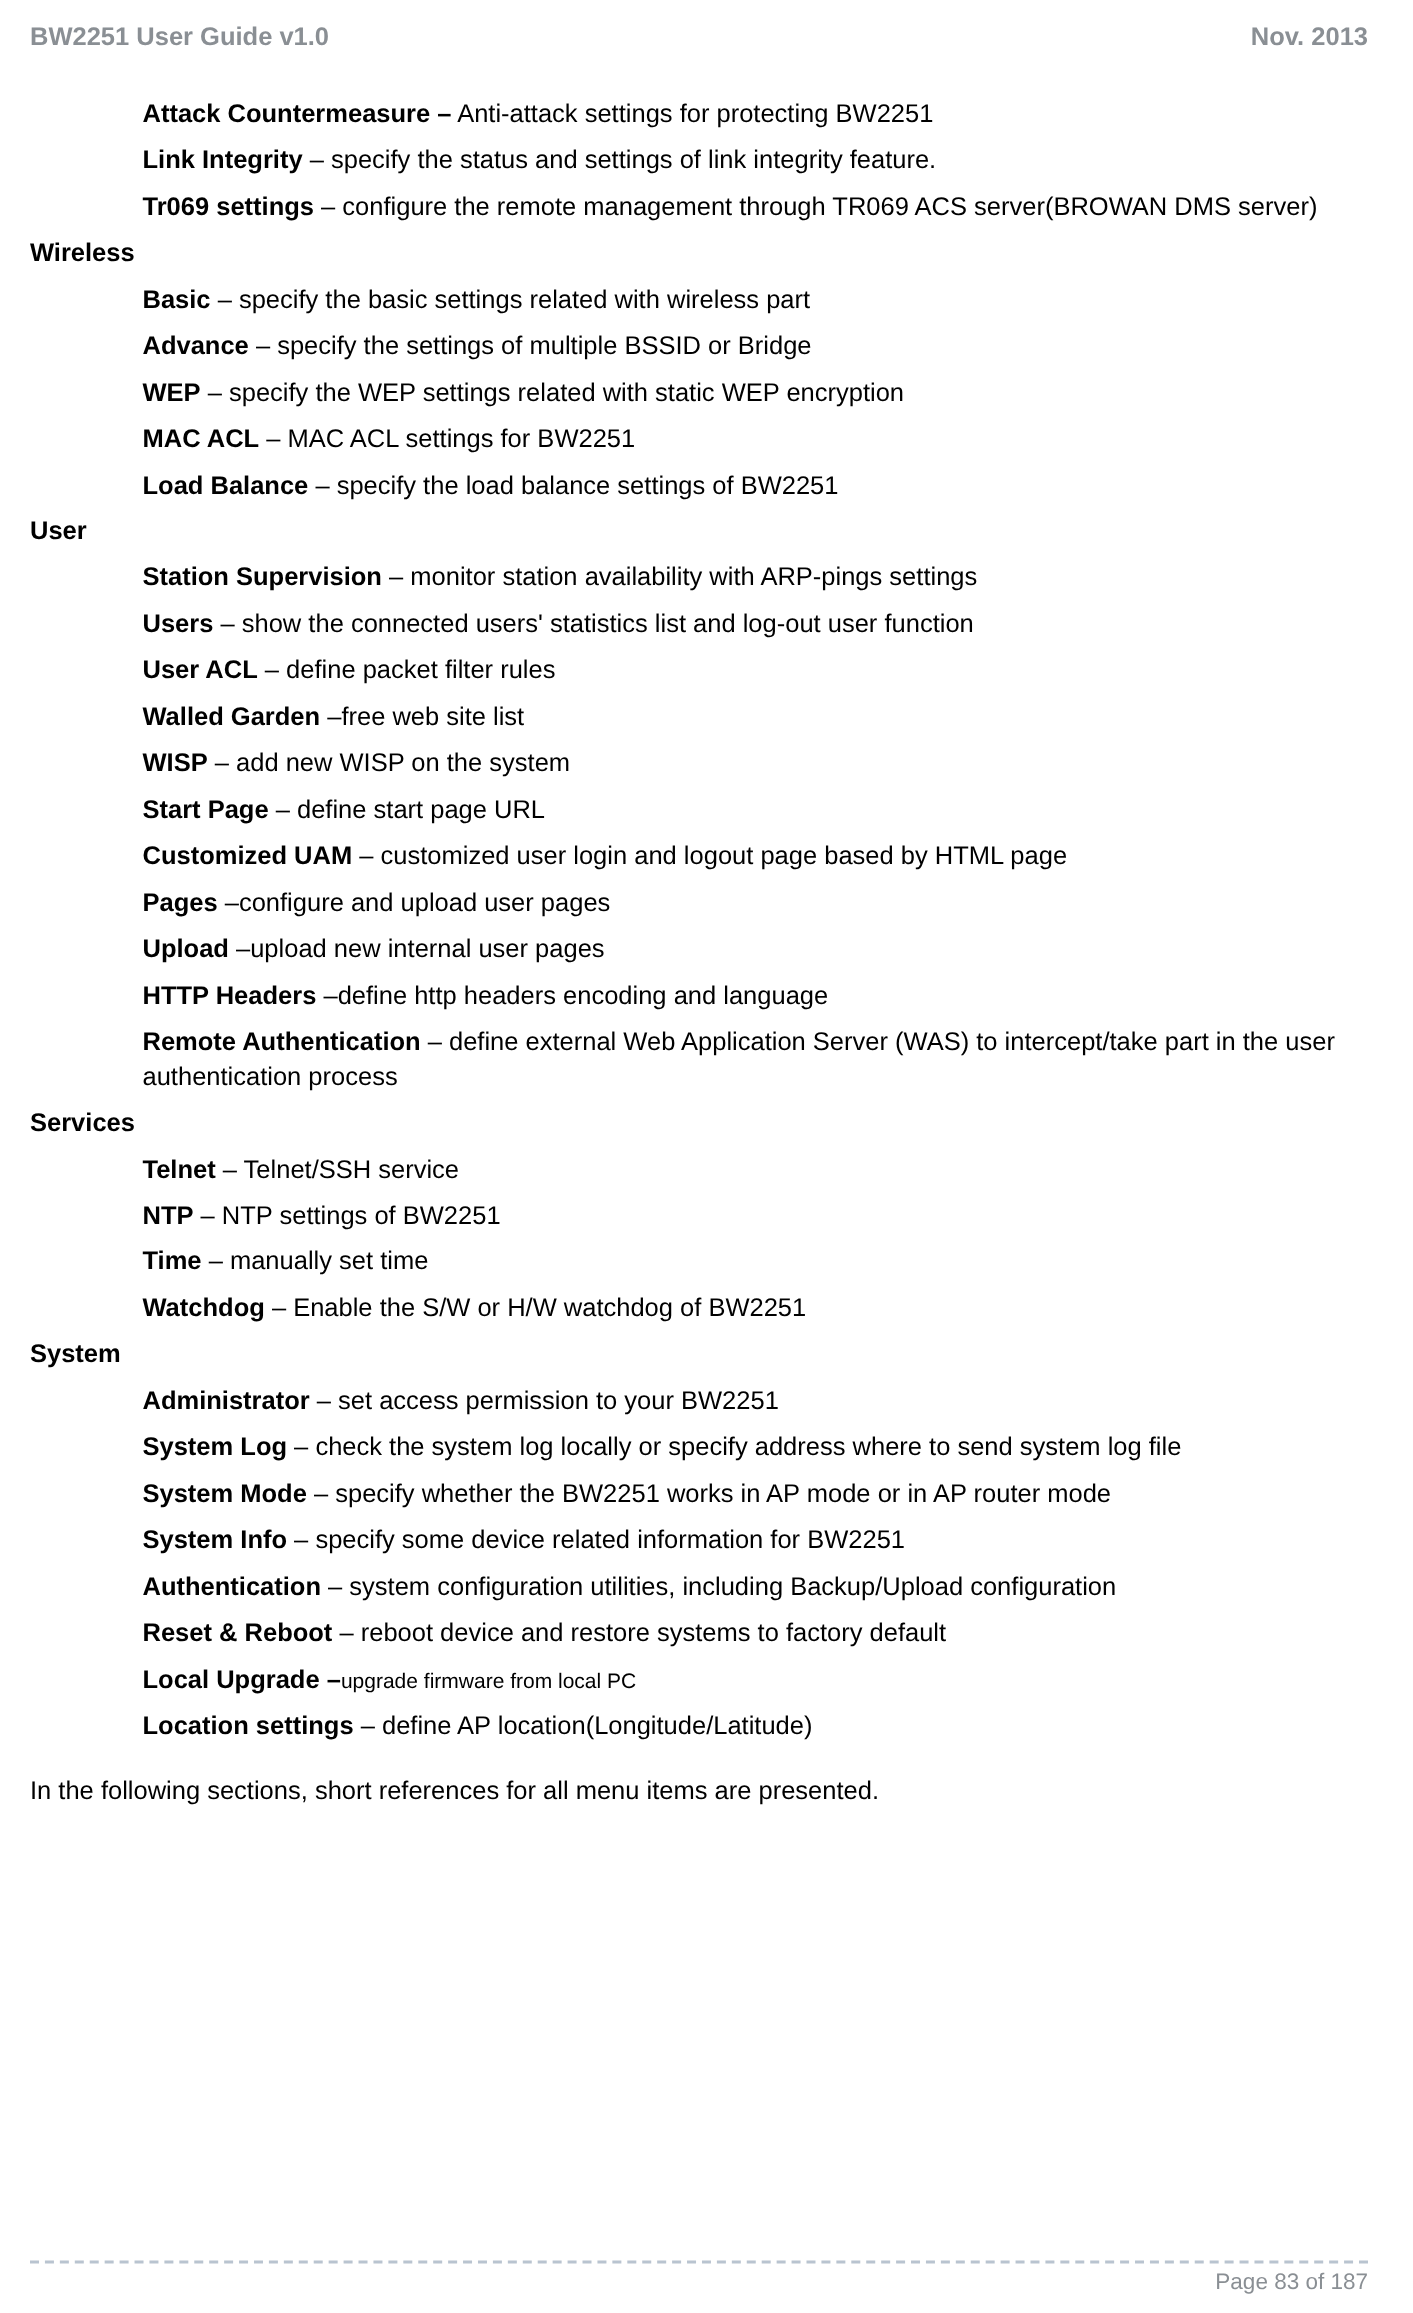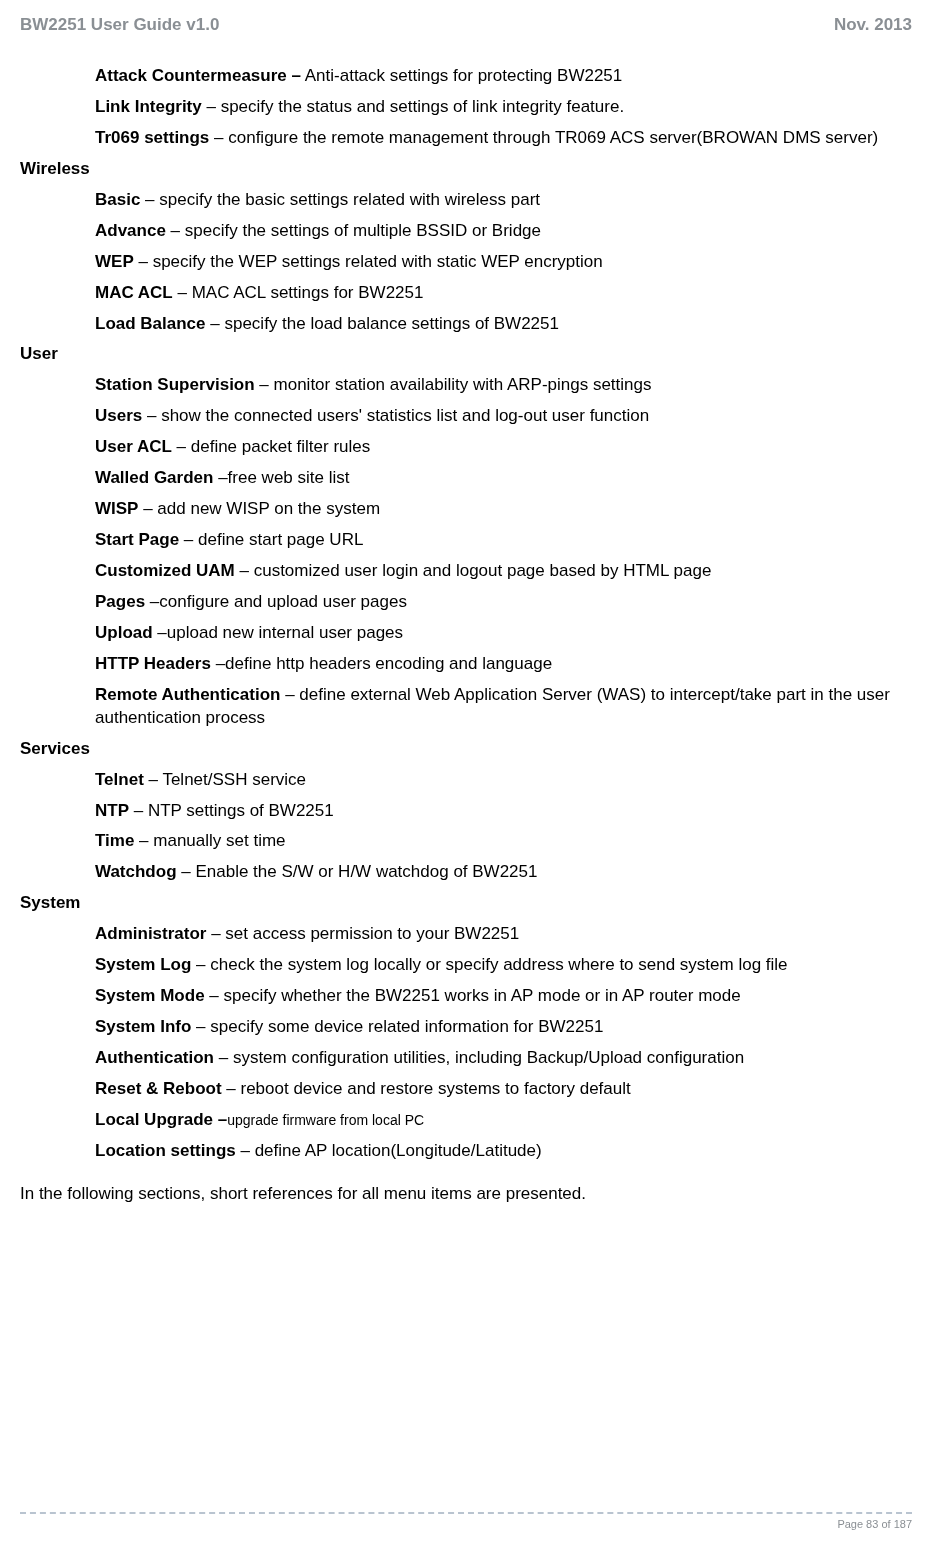--- a/index.html
+++ b/index.html
@@ -50,21 +50,21 @@
     right: 30px;
     left: 20px;
   }
   .dashed-line {
     border-top: 2px dashed #b9c4d0;
     margin-bottom: 4px;
   }
   .page-num {
     text-align: right;
     color: #8a8f94;
-    font-size: 11px;
+    font-size: 15px;
   }
 </style>
 </head>
 <body>
 
 <div class="page">
   <div class="header">
     <span>BW2251 User Guide v1.0</span>
     <span>Nov.  2013</span>
   </div>

